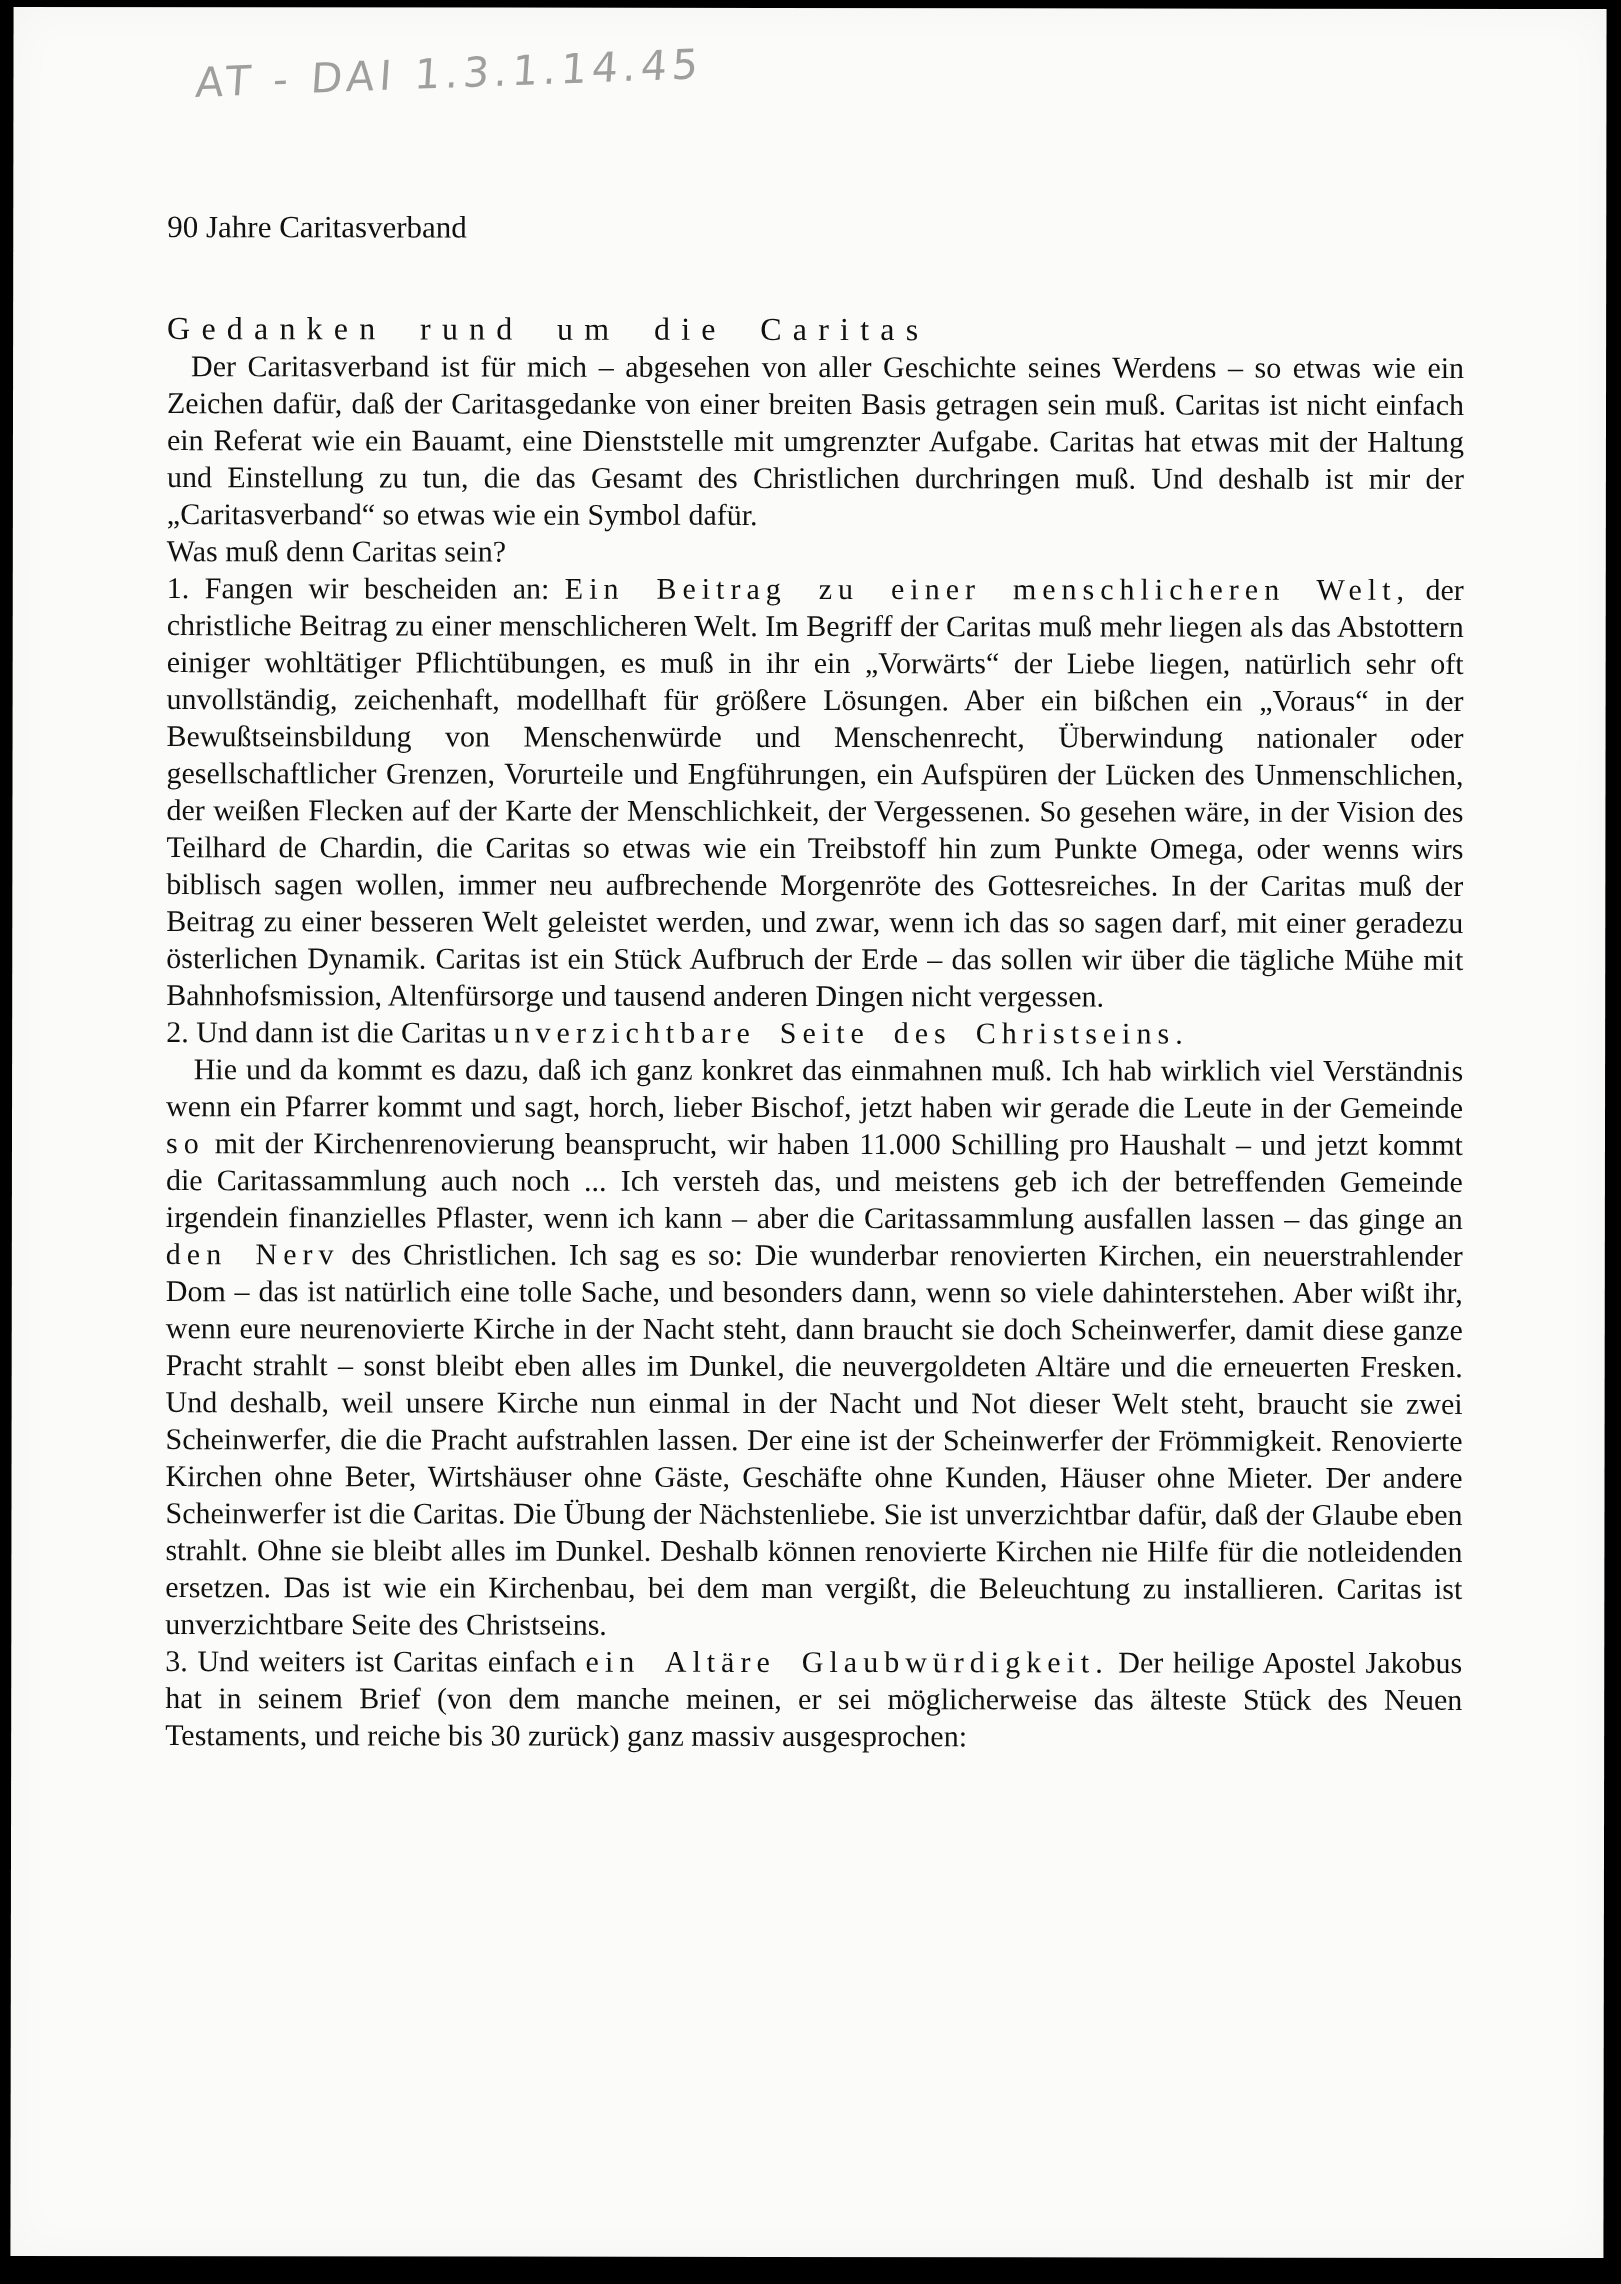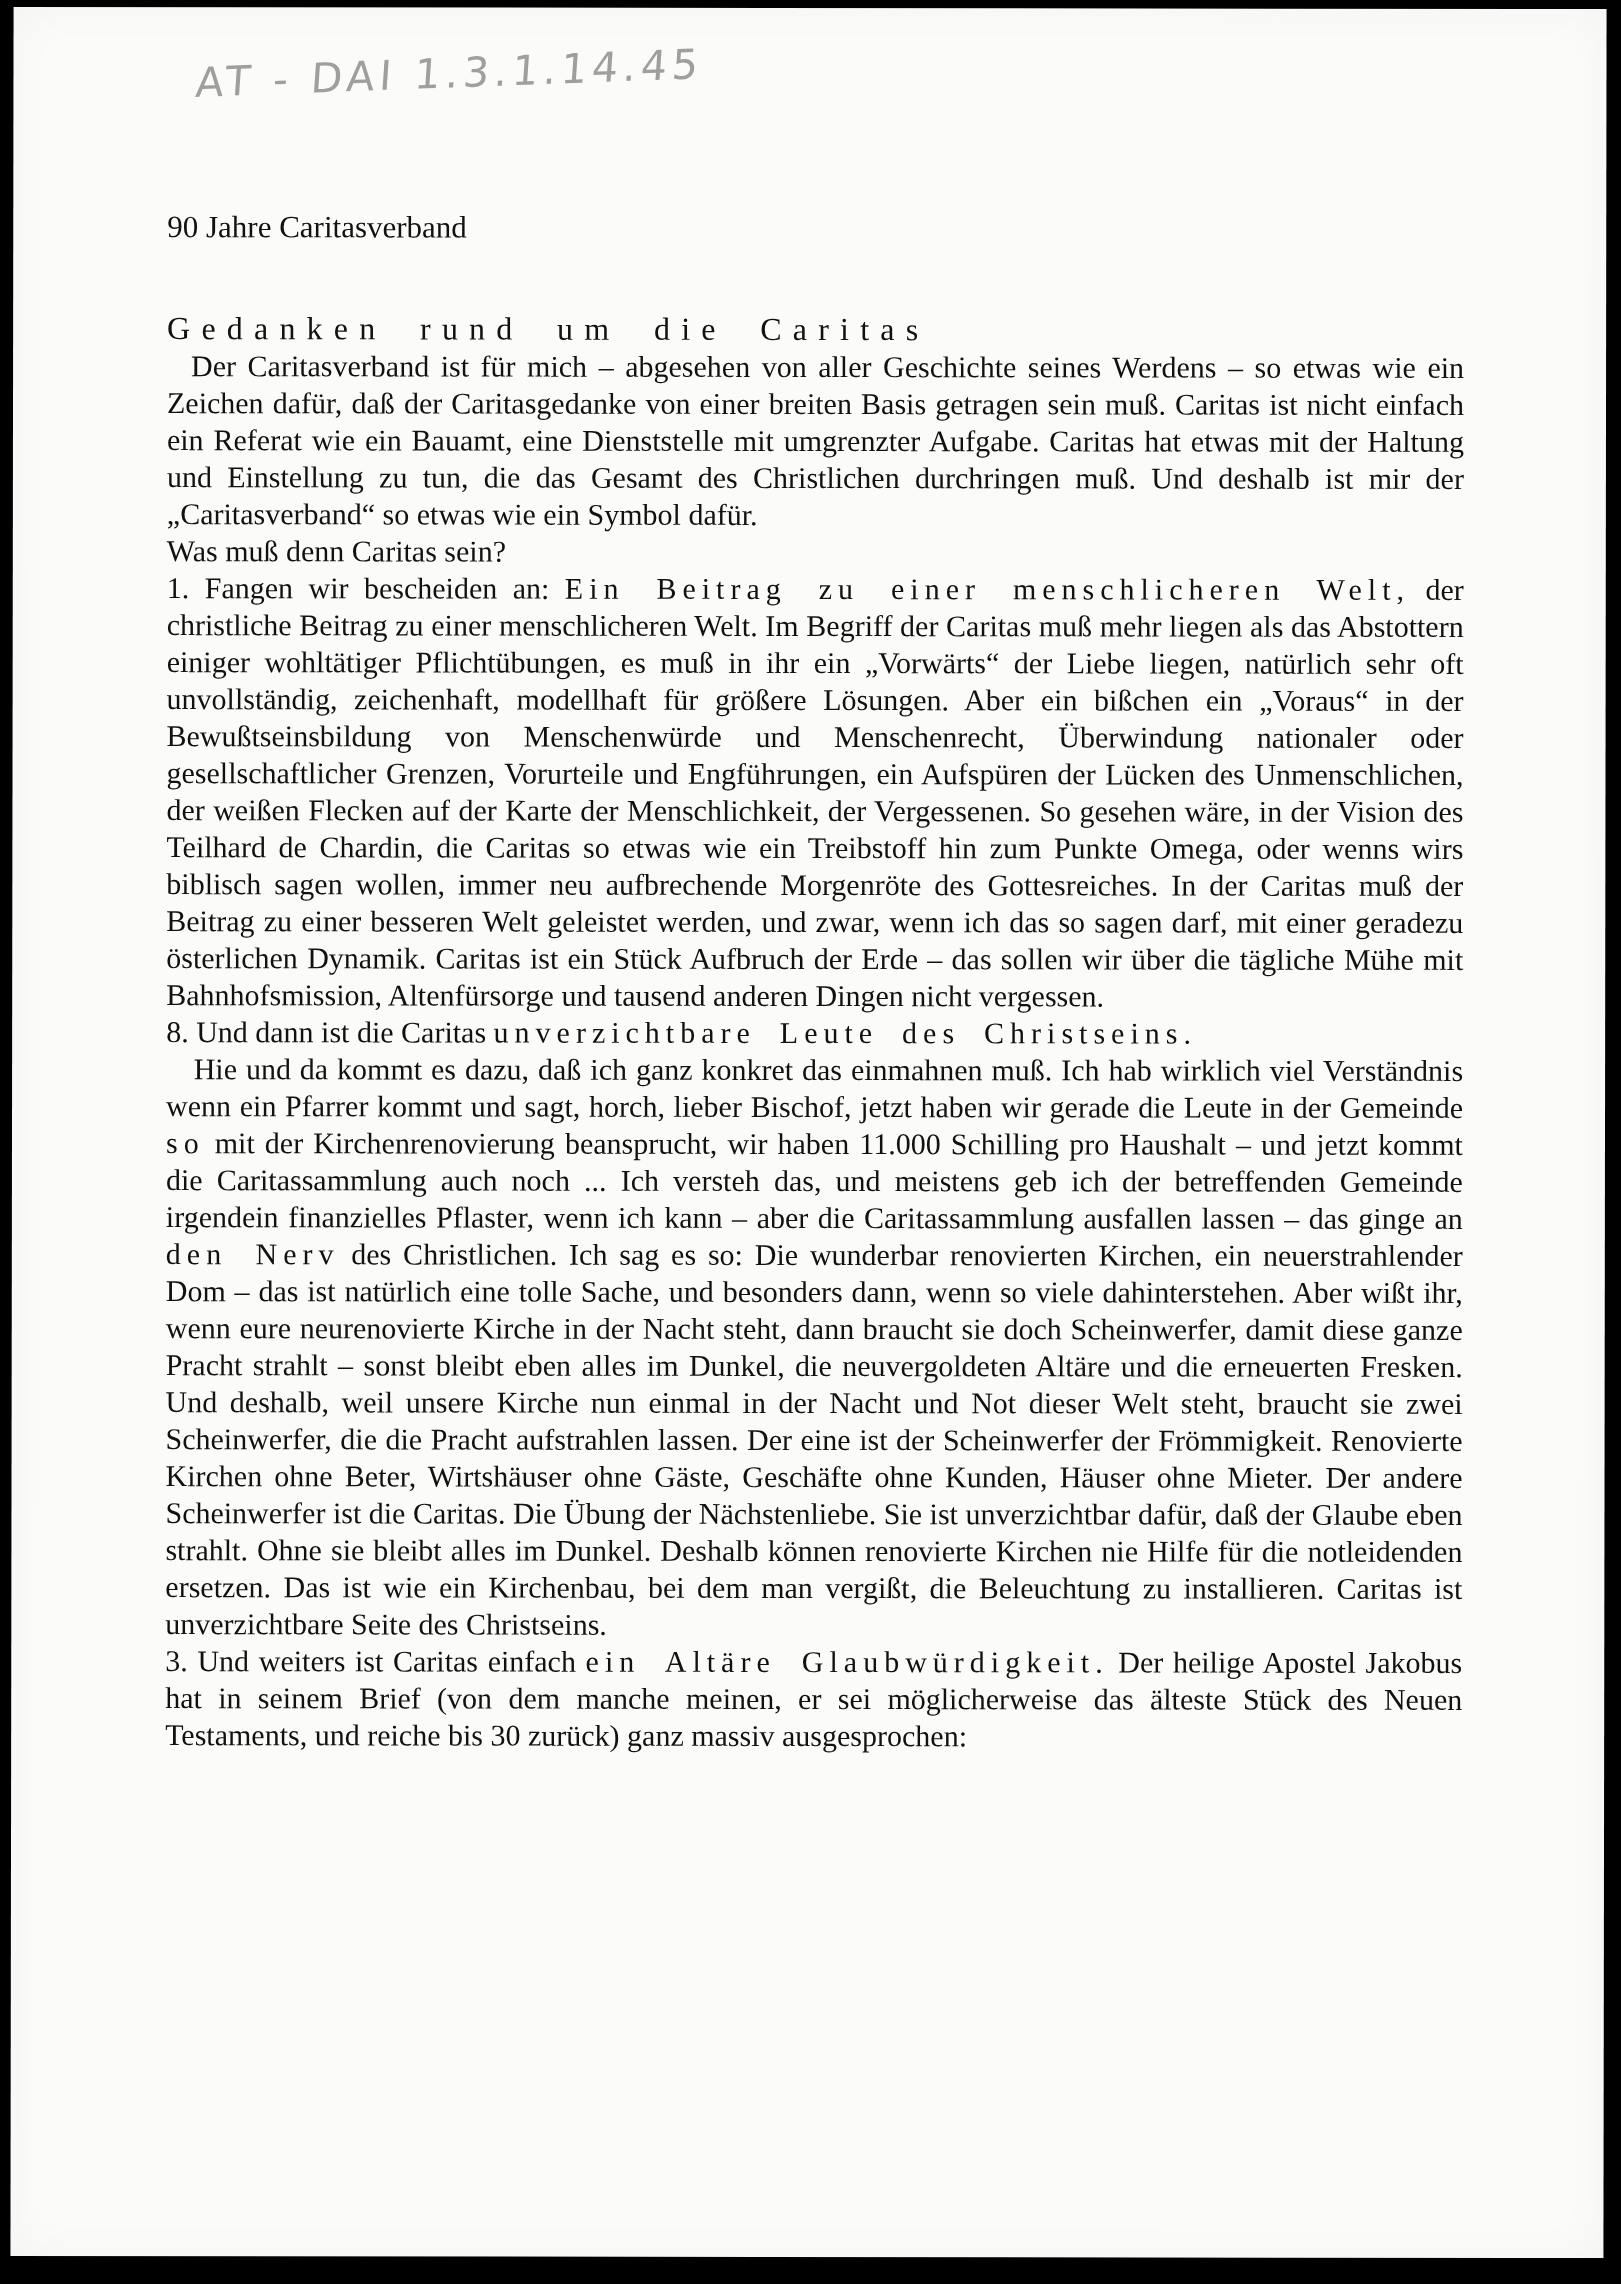--- a/index.html
+++ b/index.html
@@ -85,21 +85,21 @@
       <h1 class="doc-title">90 Jahre Caritasverband</h1>
 
       <h2 class="doc-heading">Gedanken rund um die Caritas</h2>
 
       <p class="body-par intro">Der Caritasverband ist für mich – abgesehen von aller Geschichte seines Werdens – so etwas wie ein Zeichen dafür, daß der Caritasgedanke von einer breiten Basis getragen sein muß. Caritas ist nicht einfach ein Referat wie ein Bauamt, eine Dienststelle mit umgrenzter Aufgabe. Caritas hat etwas mit der Haltung und Einstellung zu tun, die das Gesamt des Christlichen durchringen muß. Und deshalb ist mir der „Caritasverband“ so etwas wie ein Symbol dafür.</p>
 
       <p class="body-par question">Was muß denn Caritas sein?</p>
 
       <p class="body-par par1"><span>1. Fangen wir bescheiden an: </span><span class="gesperrt">Ein Beitrag zu einer menschlicheren Welt,</span><span> der christliche Beitrag zu einer menschlicheren Welt. Im Begriff der Caritas muß mehr liegen als das Abstottern einiger wohltätiger Pflichtübungen, es muß in ihr ein „Vorwärts“ der Liebe liegen, natürlich sehr oft unvollständig, zeichenhaft, modellhaft für größere Lösungen. Aber ein bißchen ein „Voraus“ in der Bewußtseinsbildung von Menschenwürde und Menschenrecht, Überwindung nationaler oder gesellschaftlicher Grenzen, Vorurteile und Engführungen, ein Aufspüren der Lücken des Unmenschlichen, der weißen Flecken auf der Karte der Menschlichkeit, der Vergessenen. So gesehen wäre, in der Vision des Teilhard de Chardin, die Caritas so etwas wie ein Treibstoff hin zum Punkte Omega, oder wenns wirs biblisch sagen wollen, immer neu aufbrechende Morgenröte des Gottesreiches. In der Caritas muß der Beitrag zu einer besseren Welt geleistet werden, und zwar, wenn ich das so sagen darf, mit einer geradezu österlichen Dynamik. Caritas ist ein Stück Aufbruch der Erde – das sollen wir über die tägliche Mühe mit Bahnhofsmission, Altenfürsorge und tausend anderen Dingen nicht vergessen.</span></p>
 
-      <p class="body-par par2head"><span>8. Und dann ist die Caritas </span><span class="gesperrt">unverzichtbare Leute des Christseins.</span></p>
+      <p class="body-par par2head"><span>2. Und dann ist die Caritas </span><span class="gesperrt">unverzichtbare Seite des Christseins.</span></p>
 
       <p class="body-par par2body"><span>Hie und da kommt es dazu, daß ich ganz konkret das einmahnen muß. Ich hab wirklich viel Verständnis wenn ein Pfarrer kommt und sagt, horch, lieber Bischof, jetzt haben wir gerade die Leute in der Gemeinde </span><span class="gesperrt">so</span><span> mit der Kirchenrenovierung beansprucht, wir haben 11.000 Schilling pro Haushalt – und jetzt kommt die Caritassammlung auch noch ... Ich versteh das, und meistens geb ich der betreffenden Gemeinde irgendein finanzielles Pflaster, wenn ich kann – aber die Caritassammlung ausfallen lassen – das ginge an </span><span class="gesperrt">den Nerv</span><span> des Christlichen. Ich sag es so: Die wunderbar renovierten Kirchen, ein neuerstrahlender Dom – das ist natürlich eine tolle Sache, und besonders dann, wenn so viele dahinterstehen. Aber wißt ihr, wenn eure neurenovierte Kirche in der Nacht steht, dann braucht sie doch Scheinwerfer, damit diese ganze Pracht strahlt – sonst bleibt eben alles im Dunkel, die neuvergoldeten Altäre und die erneuerten Fresken. Und deshalb, weil unsere Kirche nun einmal in der Nacht und Not dieser Welt steht, braucht sie zwei Scheinwerfer, die die Pracht aufstrahlen lassen. Der eine ist der Scheinwerfer der Frömmigkeit. Renovierte Kirchen ohne Beter, Wirtshäuser ohne Gäste, Geschäfte ohne Kunden, Häuser ohne Mieter. Der andere Scheinwerfer ist die Caritas. Die Übung der Nächstenliebe. Sie ist unverzichtbar dafür, daß der Glaube eben strahlt. Ohne sie bleibt alles im Dunkel. Deshalb können renovierte Kirchen nie Hilfe für die notleidenden ersetzen. Das ist wie ein Kirchenbau, bei dem man vergißt, die Beleuchtung zu installieren. Caritas ist unverzichtbare Seite des Christseins.</span></p>
 
       <p class="body-par par3"><span>3. Und weiters ist Caritas einfach </span><span class="gesperrt">ein Altäre Glaubwürdigkeit.</span><span> Der heilige Apostel Jakobus hat in seinem Brief (von dem manche meinen, er sei möglicherweise das älteste Stück des Neuen Testaments, und reiche bis 30 zurück) ganz massiv ausgesprochen:</span></p>
 
     </div>
   </div>
 </div>
 
 

